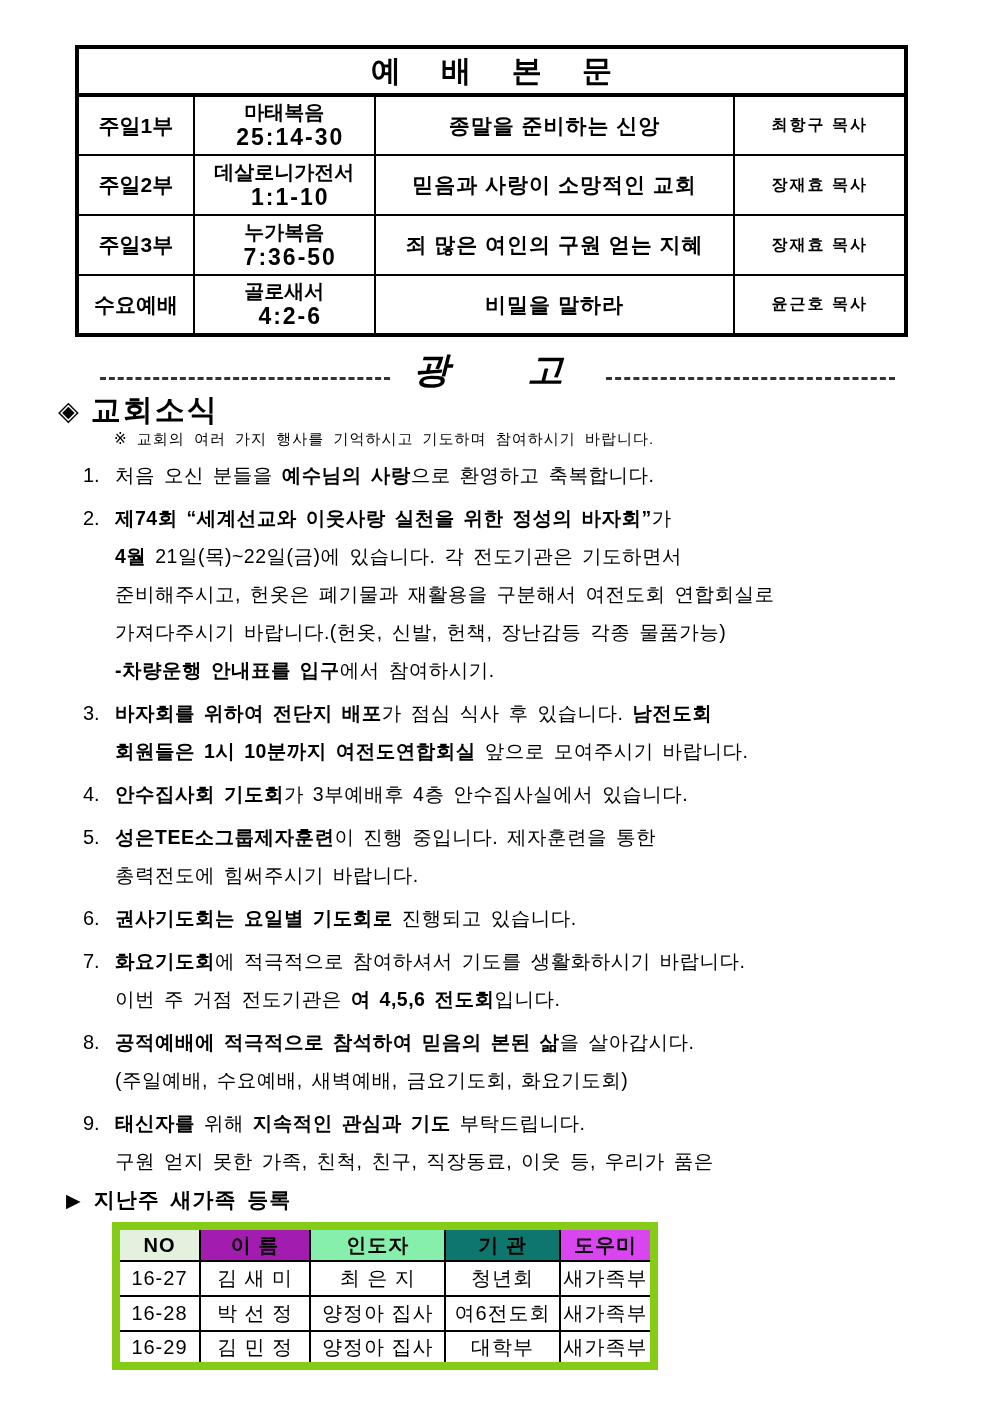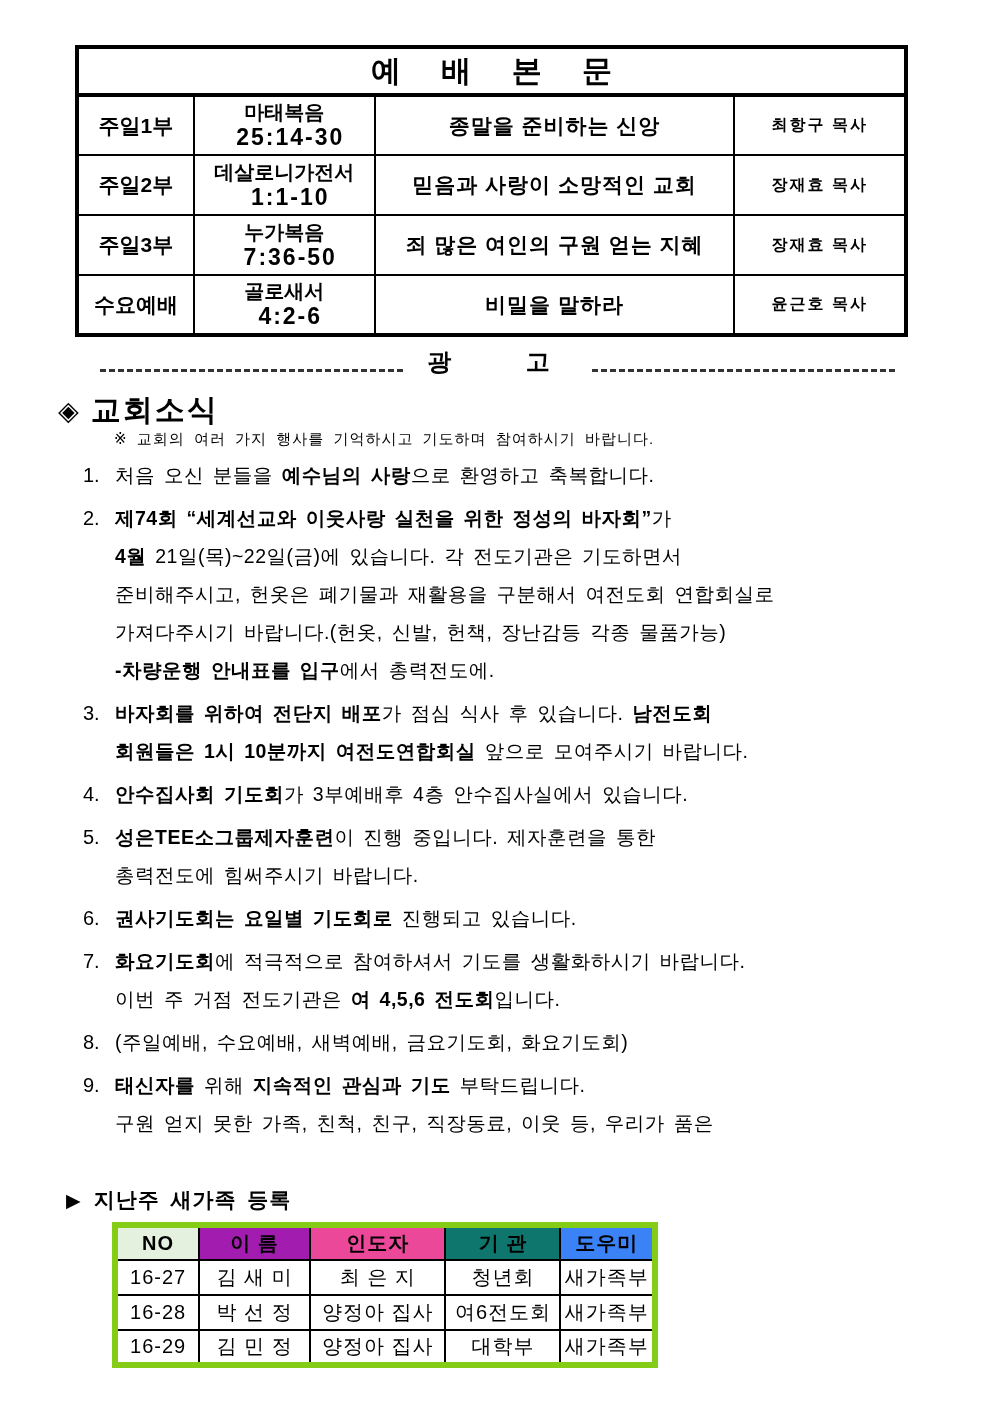--- a/index.html
+++ b/index.html
@@ -38,22 +38,22 @@
   .sermon { font-size: 21px; letter-spacing: 1px; }
   .preacher { font-size: 16px; letter-spacing: 2px; }
 
   
   .ad-divider {
     position: absolute; left: 100px; top: 346px; width: 795px;
     display: flex; align-items: center;
   }
   .dash-line { flex: 1; height: 0; border-top: 3px dashed #333; transform: translateY(8px); }
   .ad-label {
-    font-size: 24px; font-weight: bold; letter-spacing: 34px;
-    padding: 0 8px 0 24px; white-space: nowrap;
+    font-size: 36px; font-weight: bold; letter-spacing: 34px;
+    padding: 0 8px 0 24px; white-space: nowrap; font-style: italic;
   }
 
   
   .news-heading {
     position: absolute; left: 58px; top: 390px;
     font-size: 30px; font-weight: bold; letter-spacing: 2px;
     display: flex; align-items: center;
   }
   .news-heading .diamond { font-size: 27px; margin-right: 10px; }
   .news-note {
@@ -73,21 +73,21 @@
   
   .newcomers-heading {
     position: absolute; left: 66px; top: 1186px;
     font-size: 21px; font-weight: bold; letter-spacing: 1px; word-spacing: 4px;
     display: flex; align-items: center;
   }
   .newcomers-heading .tri { font-size: 19px; margin-right: 12px; }
   .newcomers-table {
     position: absolute; left: 112px; top: 1222px; width: 546px;
     border-collapse: collapse; table-layout: fixed;
-    border: 6px solid #84cc16;
+    border: 8px solid #84cc16;
   }
   .newcomers-table th, .newcomers-table td {
     border: 2px solid #000; text-align: center; vertical-align: middle;
     font-size: 20px; height: 35px; letter-spacing: 1px;
   }
   .newcomers-table th { font-weight: bold; }
   .nc-col-no { width: 15.6%; }
   .nc-col-name { width: 20.5%; }
   .nc-col-guide { width: 25.1%; }
   .nc-col-org { width: 21.3%; }
@@ -165,21 +165,21 @@
         <div class="news-line"><span>처음 오신 분들을 </span><span class="b">예수님의 사랑</span><span>으로 환영하고 축복합니다.</span></div>
       </div>
     </div>
     <div class="news-item">
       <span class="news-no">2.</span>
       <div class="news-lines">
         <div class="news-line"><span class="b">제74회 “세계선교와 이웃사랑 실천을 위한 정성의 바자회”</span><span>가</span></div>
         <div class="news-line"><span class="b">4월</span><span> 21일(목)~22일(금)에 있습니다. 각 전도기관은 기도하면서</span></div>
         <div class="news-line"><span>준비해주시고, 헌옷은 폐기물과 재활용을 구분해서 여전도회 연합회실로</span></div>
         <div class="news-line"><span>가져다주시기 바랍니다.(헌옷, 신발, 헌책, 장난감등 각종 물품가능)</span></div>
-        <div class="news-line"><span class="b">-차량운행 안내표를 입구</span><span>에서 총력전도에.</span></div>
+        <div class="news-line"><span class="b">-차량운행 안내표를 입구</span><span>에서 참여하시기.</span></div>
       </div>
     </div>
     <div class="news-item">
       <span class="news-no">3.</span>
       <div class="news-lines">
         <div class="news-line"><span class="b">바자회를 위하여 전단지 배포</span><span>가 점심 식사 후 있습니다. </span><span class="b">남전도회</span></div>
         <div class="news-line"><span class="b">회원들은 1시 10분까지 여전도연합회실</span><span> 앞으로 모여주시기 바랍니다.</span></div>
       </div>
     </div>
     <div class="news-item">
@@ -204,20 +204,21 @@
     <div class="news-item">
       <span class="news-no">7.</span>
       <div class="news-lines">
         <div class="news-line"><span class="b">화요기도회</span><span>에 적극적으로 참여하셔서 기도를 생활화하시기 바랍니다.</span></div>
         <div class="news-line"><span>이번 주 거점 전도기관은 </span><span class="b">여 4,5,6 전도회</span><span>입니다.</span></div>
       </div>
     </div>
     <div class="news-item">
       <span class="news-no">8.</span>
       <div class="news-lines">
+        <div class="news-line"><span class="b">공적예배에 적극적으로 참석하여 믿음의 본된 삶</span><span>을 살아갑시다.</span></div>
         <div class="news-line"><span>(주일예배, 수요예배, 새벽예배, 금요기도회, 화요기도회)</span></div>
       </div>
     </div>
     <div class="news-item">
       <span class="news-no">9.</span>
       <div class="news-lines">
         <div class="news-line"><span class="b">태신자를</span><span> 위해 </span><span class="b">지속적인 관심과 기도</span><span> 부탁드립니다.</span></div>
         <div class="news-line"><span>구원 얻지 못한 가족, 친척, 친구, 직장동료, 이웃 등, 우리가 품은</span></div>
       </div>
     </div>
@@ -232,23 +233,23 @@
     <col class="nc-col-no">
       <col class="nc-col-name">
       <col class="nc-col-guide">
       <col class="nc-col-org">
       <col class="nc-col-helper">
   </colgroup>
   <thead>
     <tr class="nc-header-row">
       <th style="background: rgb(228, 241, 222);">NO</th>
       <th style="background: #a21caf;">이 름</th>
-      <th style="background: #ec4899;">인도자</th>
+      <th style="background: #86efac;">인도자</th>
       <th style="background: #0f766e;">기 관</th>
-      <th style="background: #3b82f6; text-align: center;">도우미</th>
+      <th style="background: #d946ef; text-align: center;">도우미</th>
     </tr>
   </thead>
   <tbody>
     <tr>
       <td>16-27</td>
       <td>김 새 미</td>
       <td>최 은 지</td>
       <td>청년회</td>
       <td>새가족부</td>
     </tr>

